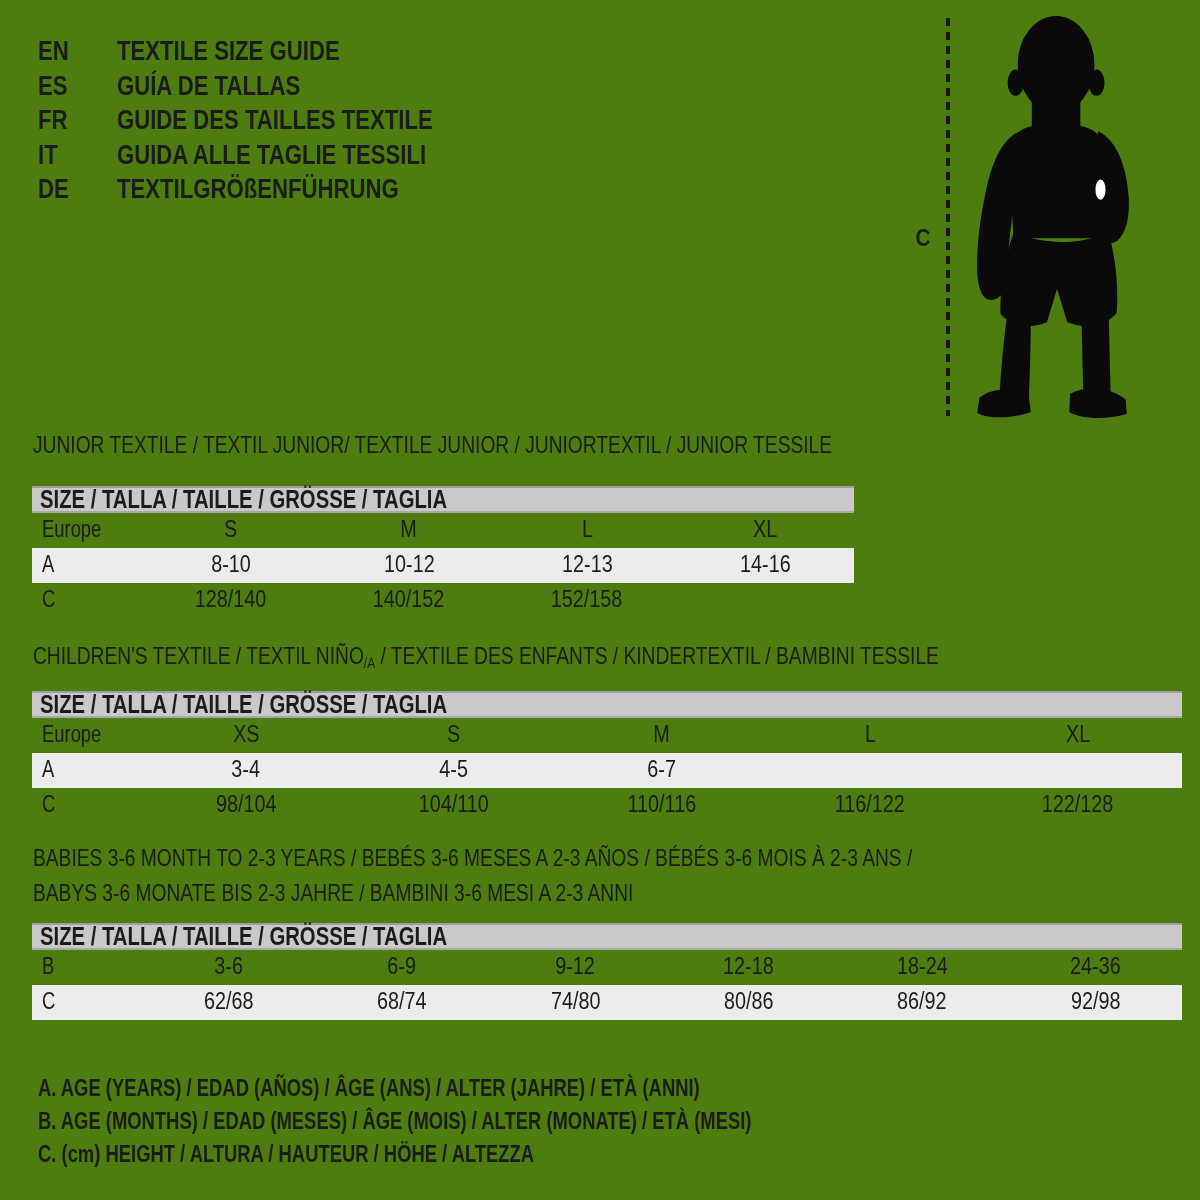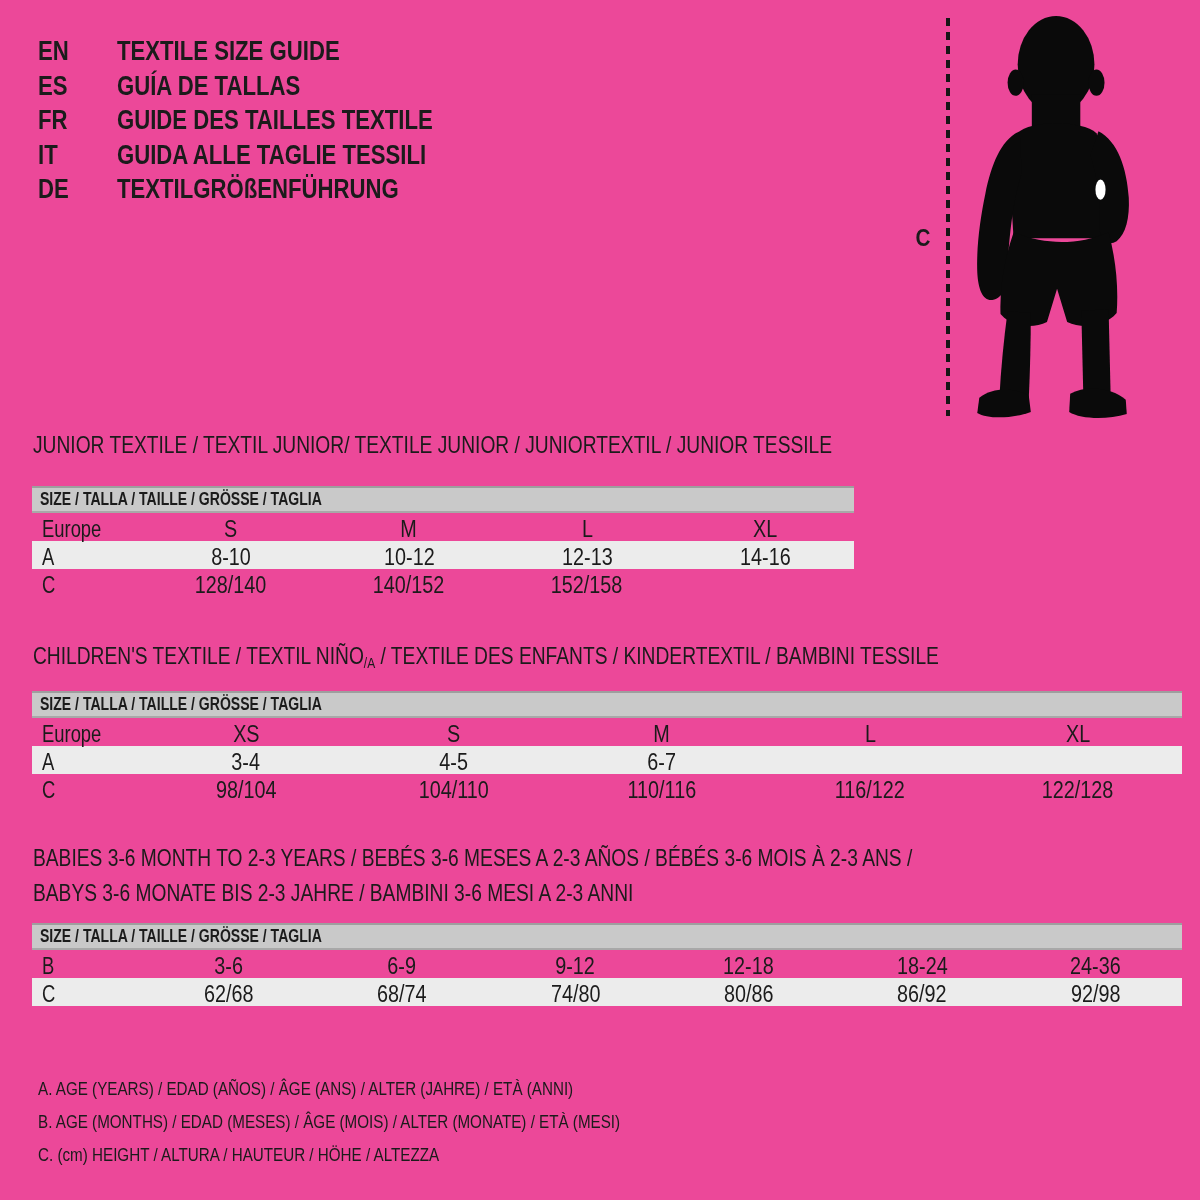--- a/index.html
+++ b/index.html
@@ -1,19 +1,19 @@
 <!DOCTYPE html>
 <html><head>
 <meta charset="utf-8">
 <style>
   html,body{margin:0;padding:0;background:#ffffff;}
   .page{
     position:relative;
     width:1200px;height:1200px;
-    background:#ec4899;
+    background:#4d7c0f;
     font-family:"Liberation Sans","DejaVu Sans",sans-serif;
     color:#1b1b1b;
     overflow:hidden;
   }
   
   .cond-l{display:inline-block;transform:scaleX(.80);transform-origin:0 50%;white-space:nowrap;}
   .cond-c{display:inline-block;transform:scaleX(.86);transform-origin:50% 50%;white-space:nowrap;}
 
   
   .lang-block{position:absolute;left:38px;top:34px;}
@@ -32,37 +32,37 @@
 
   
   .section-title{position:absolute;left:33px;font-size:24px;font-weight:normal;line-height:26px;}
   .title-sub{font-size:15px;vertical-align:baseline;position:relative;top:4px;}
 
   
   .size-table{position:absolute;left:32px;}
   .size-bar{
     box-sizing:border-box;height:27px;line-height:23px;
     background:#c9c9c9;border-top:2px solid #9e9e9e;border-bottom:2px solid #a8a8a8;
-    padding-left:8px;font-size:18px;font-weight:bold;
+    padding-left:8px;font-size:26px;font-weight:bold;
   }
   .size-bar .cond-l{transform:scaleX(.78);}
-  .trow{display:grid;height:28px;line-height:33px;font-size:23px;}
+  .trow{display:grid;height:35px;line-height:33px;font-size:23px;}
   .trow.alt{background:#ececec;}
   .tlabel{padding-left:10px;text-align:left;}
   .tcell{text-align:center;}
   .cols4{grid-template-columns:110px repeat(4,1fr);}
   .cols5{grid-template-columns:110px repeat(5,1fr);}
   .cols6{grid-template-columns:110px repeat(6,1fr);}
   .t-junior{top:486px;width:822px;}
   .t-children{top:691px;width:1150px;}
   .t-babies{top:923px;width:1150px;}
 
   
   .legend{position:absolute;left:38px;top:1072px;}
-  .legend-line{height:33px;line-height:33px;font-size:19px;font-weight:normal;}
+  .legend-line{height:33px;line-height:33px;font-size:23px;font-weight:bold;}
 </style>
 </head>
 <body>
 
 <div class="page">
 
   <div class="lang-block">
     <div class="lang-row">
       <span class="cond-l">EN</span>
       <span class="cond-l">TEXTILE SIZE GUIDE</span>

